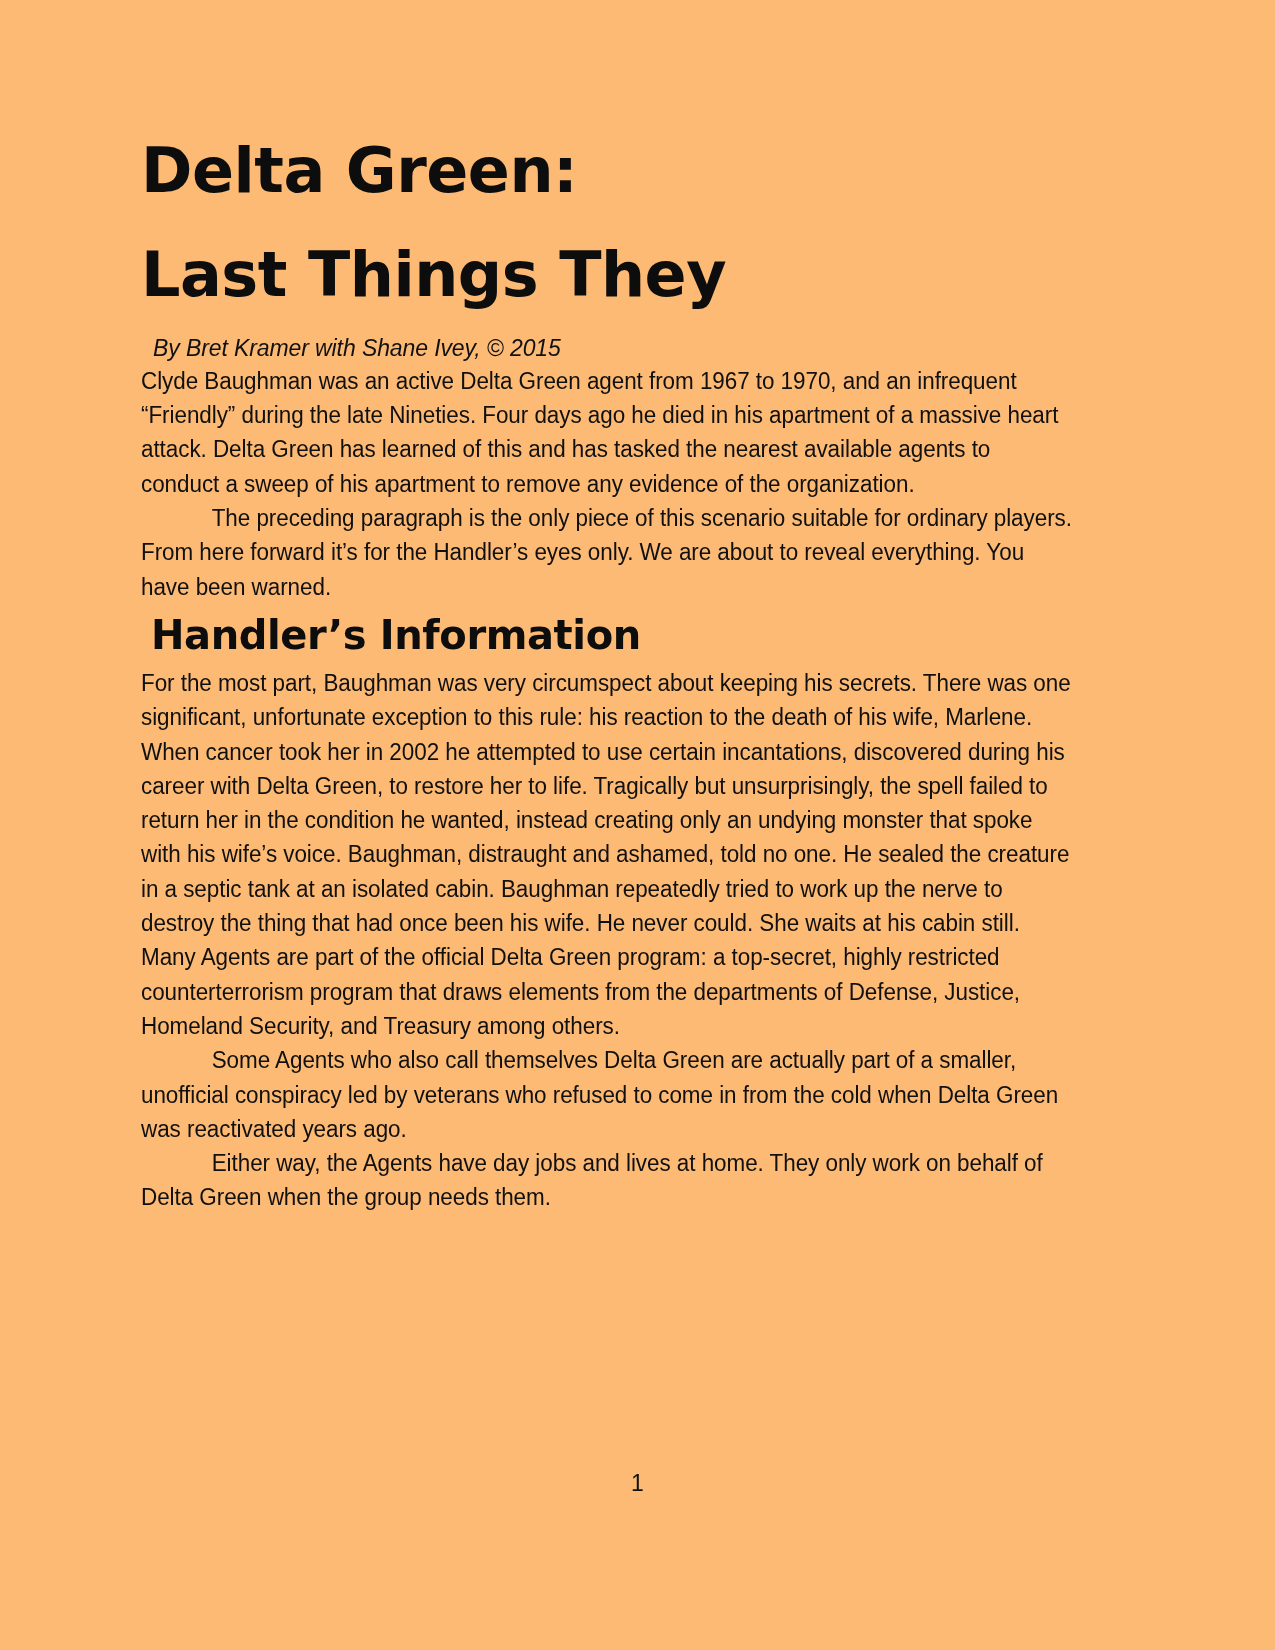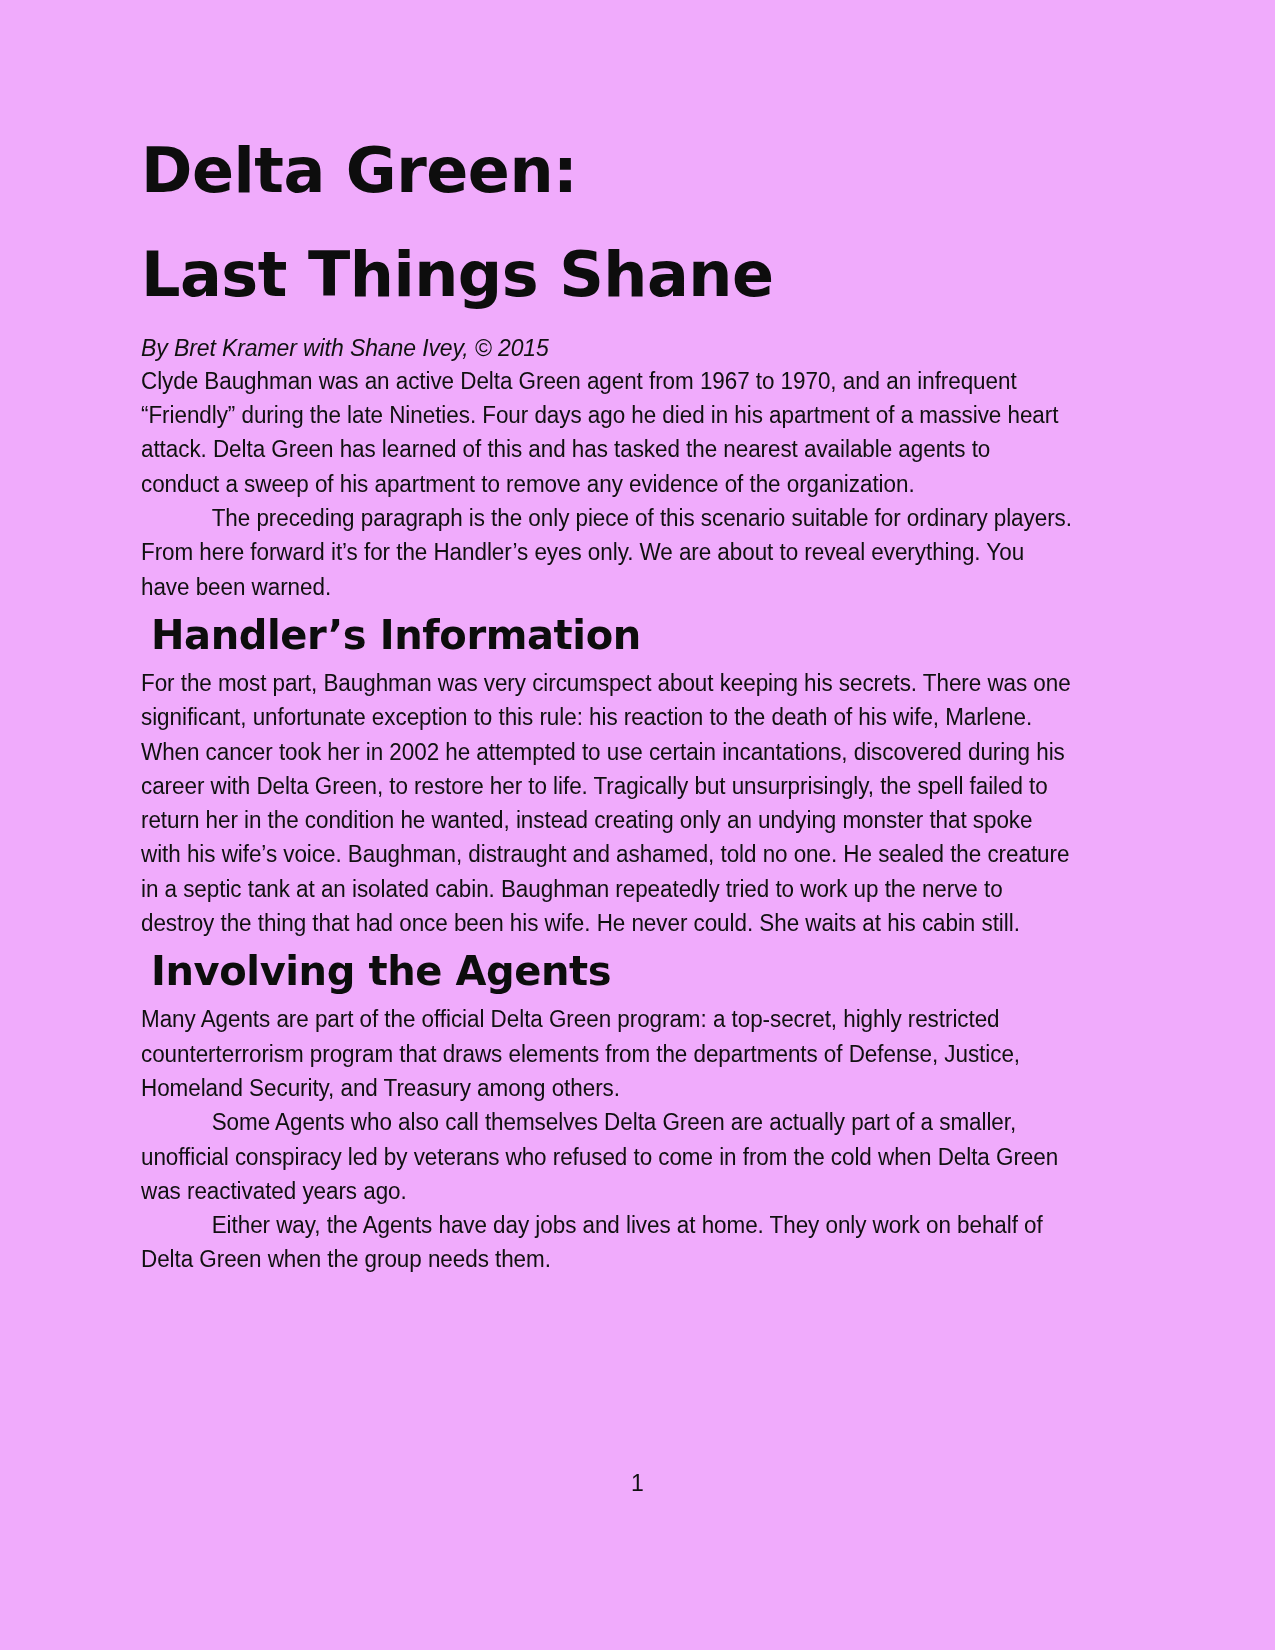--- a/index.html
+++ b/index.html
@@ -4,21 +4,21 @@
 <style>
   html, body {
     margin: 0;
     padding: 0;
     background: #ffffff;
   }
   .page {
     position: relative;
     width: 1275px;
     height: 1650px;
-    background: #f0abfc;
+    background: #fdba74;
     box-sizing: border-box;
     overflow: hidden;
   }
   .content {
     position: absolute;
     left: 141px;
     top: 0;
     width: 932px;
   }
   .title-block {
@@ -37,21 +37,21 @@
   h1.doc-title .line2 {
     display: block;
     margin-top: 42px;
   }
   .byline {
     font-family: "Liberation Sans", sans-serif;
     font-style: italic;
     font-size: 23px;
     line-height: 1.3;
     color: #111111;
-    margin: 28px 0 0 0;
+    margin: 28px 0 0 12px;
     letter-spacing: -0.1px;
   }
   h2.section-heading {
     font-family: "DejaVu Sans", sans-serif;
     font-weight: bold;
     font-size: 40px;
     line-height: 1.05;
     letter-spacing: -0.4px;
     color: #0d0d0d;
     margin: 10px;
@@ -88,31 +88,30 @@
     color: #101010;
   }
 </style>
 </head>
 <body>
 
 <div class="page">
   <div class="content">
 
     <div class="title-block">
-      <h1 class="doc-title"><span>Delta Green:</span><span class="line2">Last Things Shane</span></h1>
+      <h1 class="doc-title"><span>Delta Green:</span><span class="line2">Last Things They</span></h1>
       <p class="byline">By Bret Kramer with Shane Ivey, © 2015</p>
     </div>
 
     <p class="body-text pt-first">Clyde Baughman was an active Delta Green agent from 1967 to 1970, and an infrequent “Friendly” during the late Nineties. Four days ago he died in his apartment of a massive heart attack. Delta Green has learned of this and has tasked the nearest available agents to conduct a sweep of his apartment to remove any evidence of the organization.</p>
     <p class="body-text indented">The preceding paragraph is the only piece of this scenario suitable for ordinary players. From here forward it’s for the Handler’s eyes only. We are about to reveal everything. You have been warned.</p>
 
     <h2 class="section-heading h2-handler">Handler’s Information</h2>
     <p class="body-text pt-after-head">For the most part, Baughman was very circumspect about keeping his secrets. There was one significant, unfortunate exception to this rule: his reaction to the death of his wife, Marlene. When cancer took her in 2002 he attempted to use certain incantations, discovered during his career with Delta Green, to restore her to life. Tragically but unsurprisingly, the spell failed to return her in the condition he wanted, instead creating only an undying monster that spoke with his wife’s voice. Baughman, distraught and ashamed, told no one. He sealed the creature in a septic tank at an isolated cabin. Baughman repeatedly tried to work up the nerve to destroy the thing that had once been his wife. He never could. She waits at his cabin still.</p>
 
-    <h2 class="section-heading h2-involving">Involving the Agents</h2>
     <p class="body-text pt-after-head">Many Agents are part of the official Delta Green program: a top-secret, highly restricted counterterrorism program that draws elements from the departments of Defense, Justice, Homeland Security, and Treasury among others.</p>
     <p class="body-text indented">Some Agents who also call themselves Delta Green are actually part of a smaller, unofficial conspiracy led by veterans who refused to come in from the cold when Delta Green was reactivated years ago.</p>
     <p class="body-text indented">Either way, the Agents have day jobs and lives at home. They only work on behalf of Delta Green when the group needs them.</p>
 
   </div>
 
   <div class="page-number">1</div>
 </div>
 
 </body></html>

